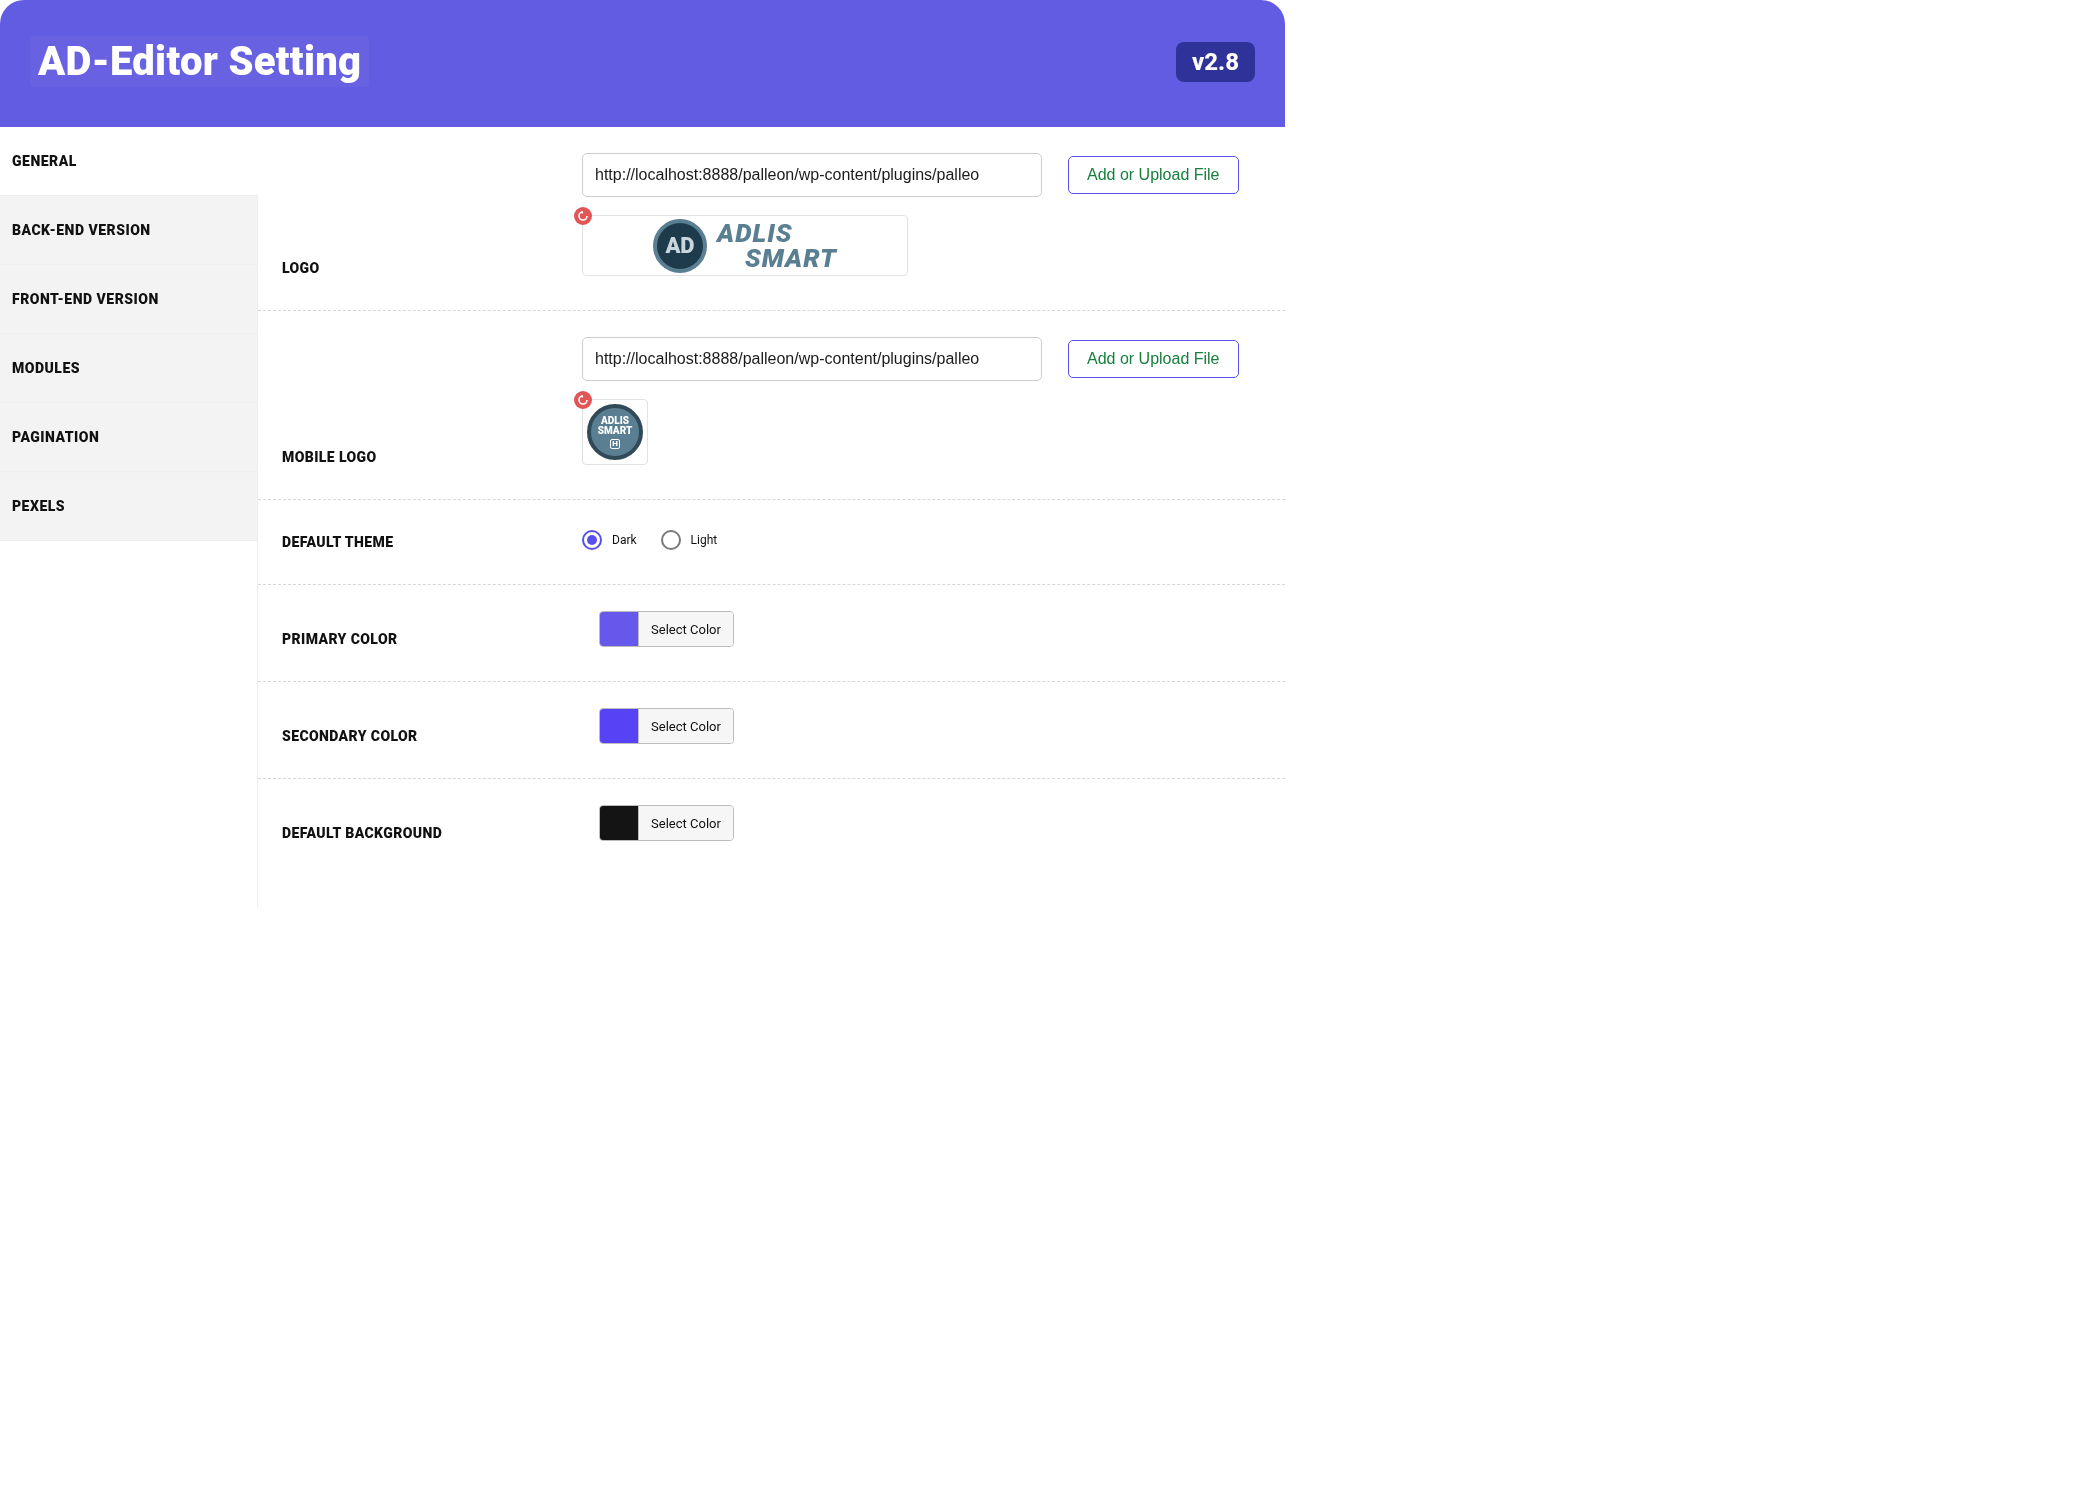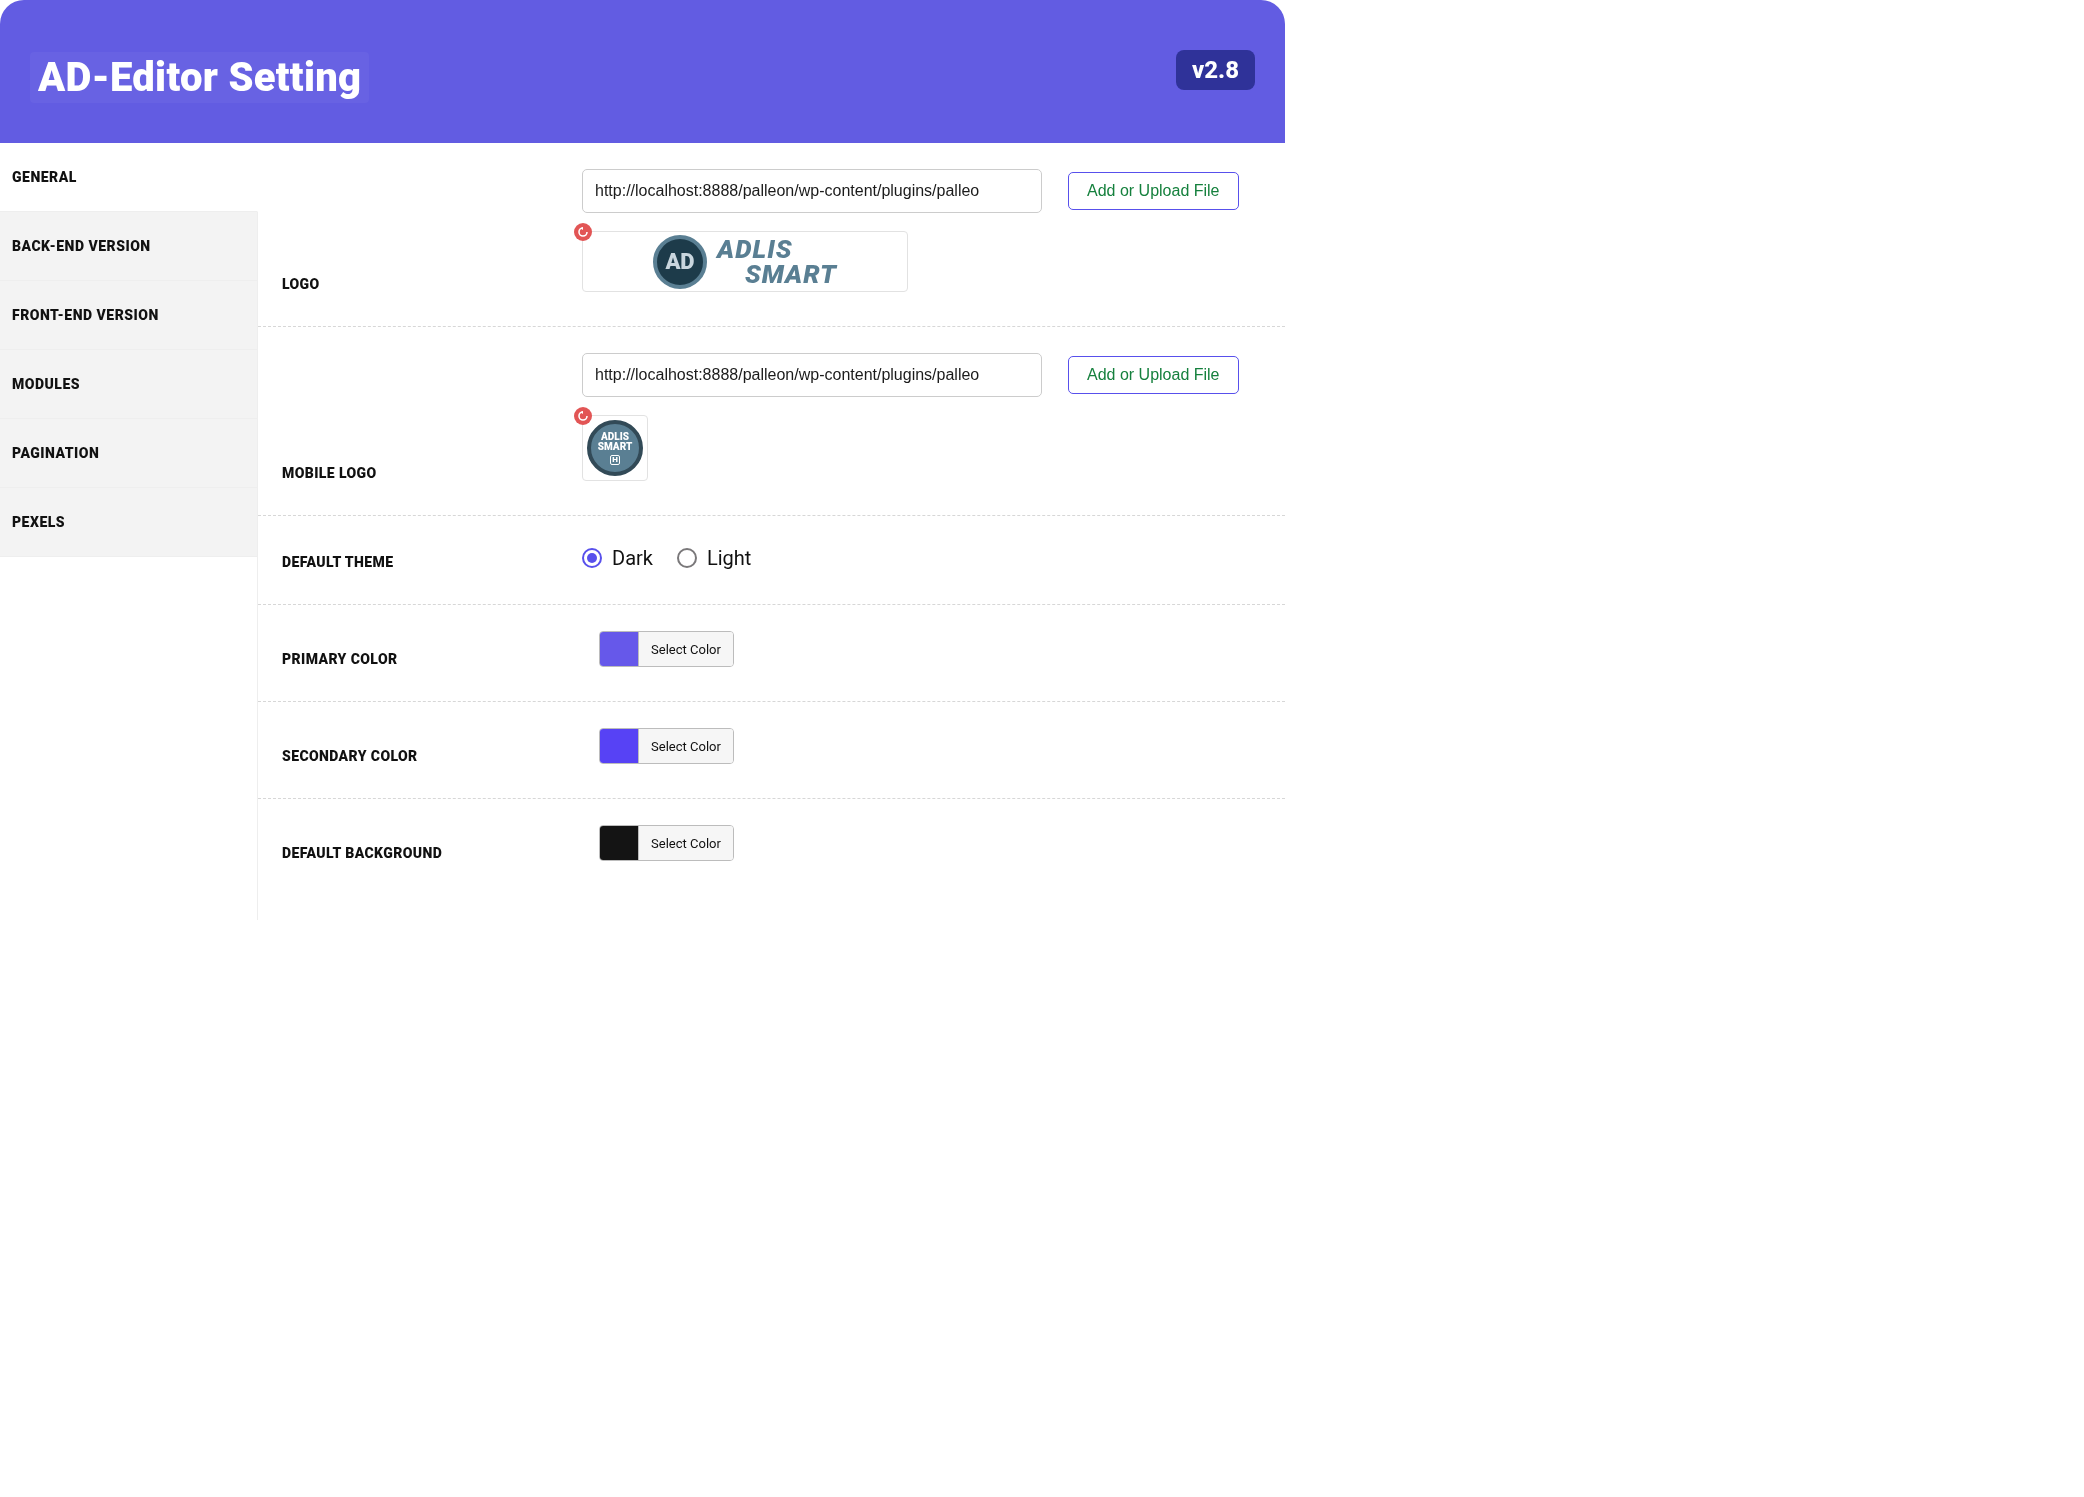--- a/index.html
+++ b/index.html
@@ -25,21 +25,20 @@
       align-items: center;
       justify-content: space-between;
     }
     .header-title {
       font-size: 40px;
       font-weight: 900;
       letter-spacing: 0.3px;
       background: rgba(255,255,255,0.04);
       padding: 2px 8px;
       border-radius: 4px;
-      margin-top: 16px;
     }
     .version-badge {
       background: #2F3299;
       color: #fff;
       font-size: 24px;
       font-weight: 800;
       padding: 6px 16px;
       border-radius: 8px;
     }
     .body {
@@ -176,21 +175,21 @@
     
     .ad-small {
       width: 56px; height: 56px; border-radius:50%;
       background:#5a7f93; border:4px solid #324a57;
       display:flex; flex-direction:column; align-items:center; justify-content:center;
       color:#fff; font-size:10px; font-weight:900; line-height:1.0; text-align:center;
     }
     .ad-small .tiny { margin-top:3px; font-size:8px; border:1px solid #fff; width:10px; height:10px; display:flex; align-items:center; justify-content:center; border-radius:2px; }
 
     .radios { display:flex; gap: 24px; padding-top:4px; }
-    .radio-opt { display:flex; align-items:center; gap:10px; font-size:20px; cursor:pointer; }
+    .radio-opt { display:flex; align-items:center; gap:10px; font-size:12px; cursor:pointer; }
     .radio-circle {
       width:20px; height:20px; border-radius:50%;
       border: 2px solid #7a787a; display:flex; align-items:center; justify-content:center;
     }
     .radio-circle.selected { border-color:#5850EC; }
     .radio-dot { width:10px; height:10px; border-radius:50%; background:#5850EC; }
 
     .color-picker {
       display:flex; border:1px solid #bcbcbc; border-radius:4px; overflow:hidden;
       width: 135px; height: 36px; cursor:pointer;margin-left:17px;

